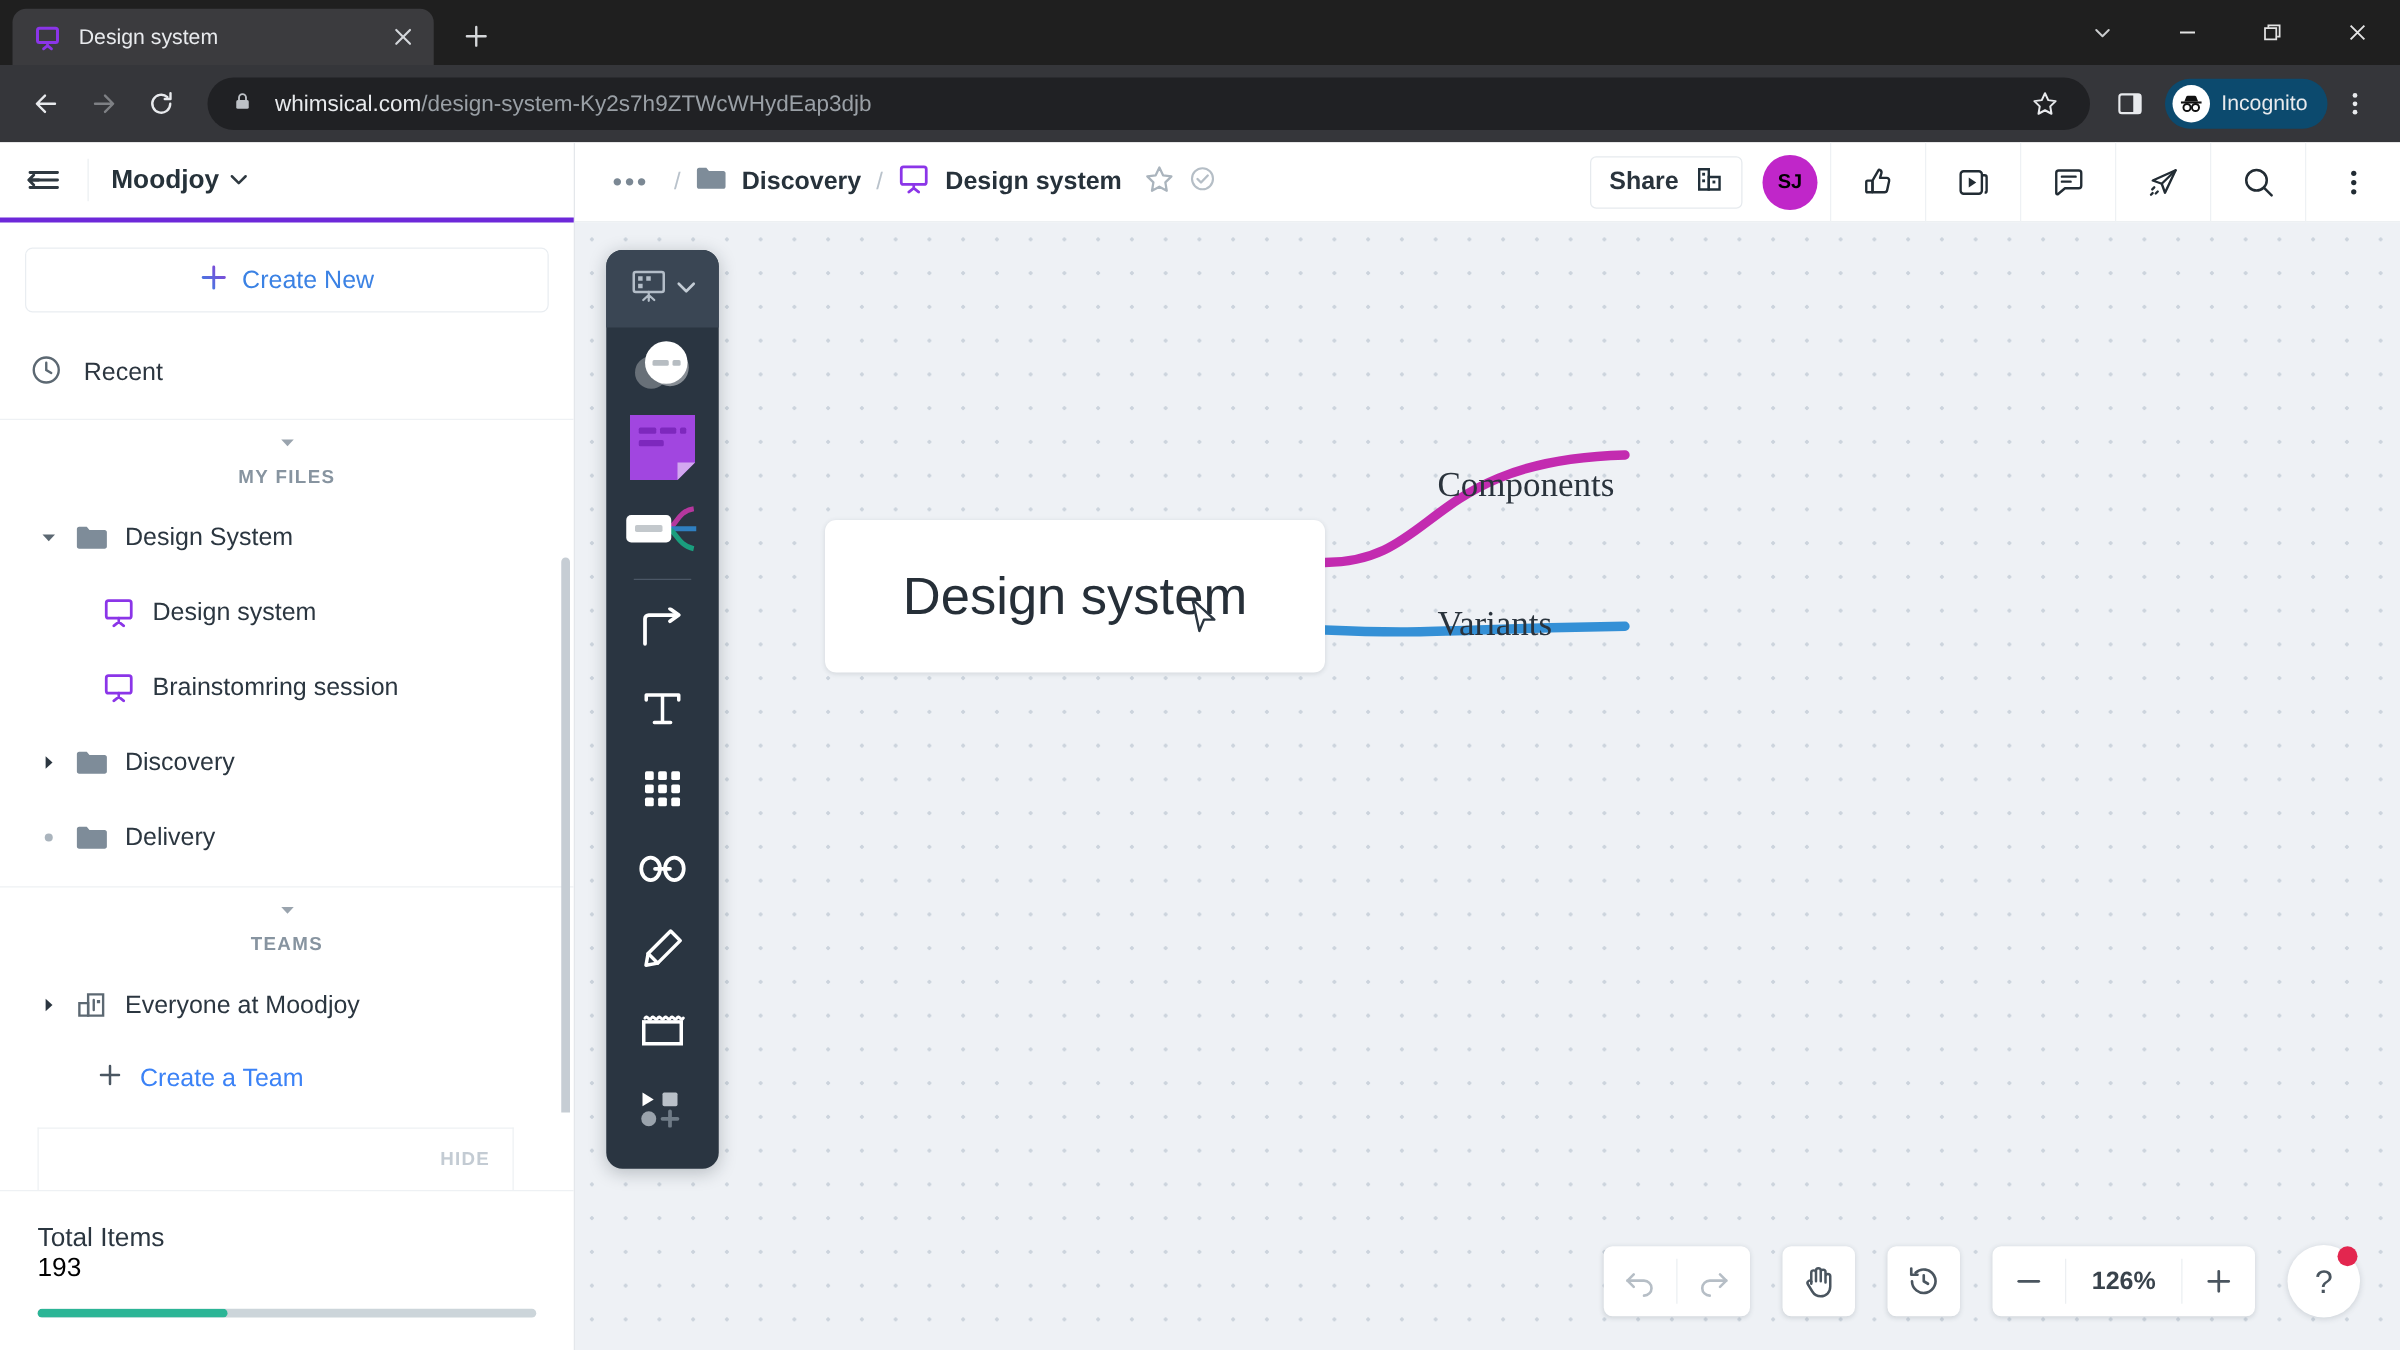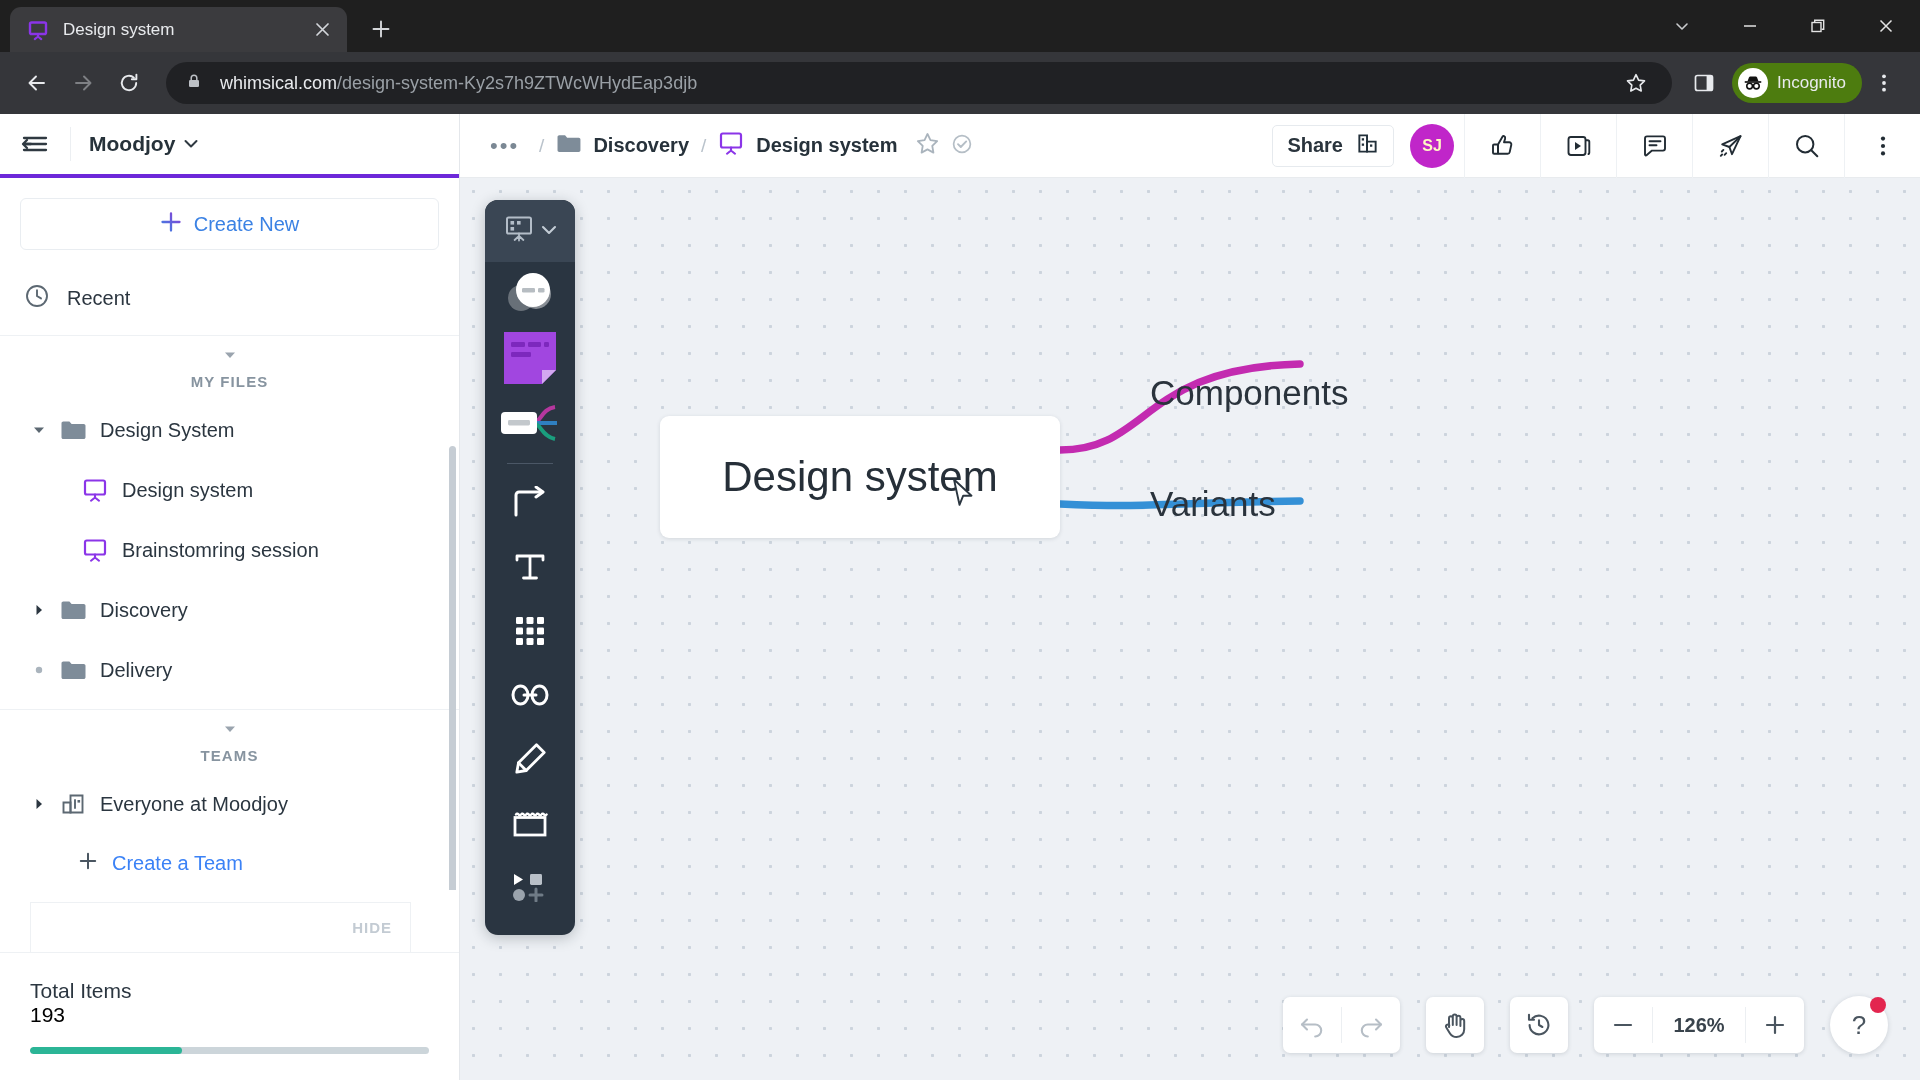--- a/index.html
+++ b/index.html
@@ -69,21 +69,21 @@
     font-size: 18px; color: #9aa0a6; white-space: nowrap;
     overflow: hidden; text-overflow: ellipsis; flex: 1;
   }
   .url-text b { color: #e8eaed; font-weight: 400; }
   .omni-right { display: flex; align-items: center; gap: 4px; }
   .chrome-icon {
     width: 44px; height: 44px; display: flex;
     align-items: center; justify-content: center; color: #e8eaed;
   }
   .incognito-pill {
-    height: 40px; background: #4d7c0f; border-radius: 20px;
+    height: 40px; background: #0c4a6e; border-radius: 20px;
     display: flex; align-items: center; padding: 0 16px 0 6px; gap: 9px;
     margin-left: 6px;
   }
   .incog-avatar {
     width: 30px; height: 30px; border-radius: 50%; background: #fff;
     display: flex; align-items: center; justify-content: center;
   }
   .incognito-label { color: #e8eaed; font-size: 17px; }
 
   
@@ -200,21 +200,21 @@
 
   .top-actions { display: flex; align-items: center; height: 64px; }
   .share-btn {
     height: 42px; border: 1px solid #e6eaee; border-radius: 5px;
     display: flex; align-items: center; gap: 13px; padding: 0 14px;
     margin-right: 16px;
   }
   .share-label { font-size: 20px; font-weight: 700; color: #2a343d; }
   .avatar {
     width: 44px; height: 44px; border-radius: 50%; background: #c026c9;
-    color: #fef9c3; font-size: 16px; font-weight: 700;
+    color: #000000; font-size: 16px; font-weight: 700;
     display: flex; align-items: center; justify-content: center;
     margin-right: 10px;
   }
   .top-icon-btn {
     width: 76px; height: 64px; display: flex;
     align-items: center; justify-content: center;
     border-left: 1px solid #eef1f4; color: #222c34;
   }
 
   
@@ -227,21 +227,21 @@
 
   .mm-node {
     position: absolute; left: 200px; top: 238px;
     width: 400px; height: 122px; background: #fff; border-radius: 9px;
     box-shadow: 0 1px 4px rgba(40,55,70,.14);
     display: flex; align-items: center; justify-content: center;
   }
   .mm-node-text { font-size: 42px; color: #262f38; }
 
   .mm-label {
-    position: absolute; font-size: 35px; color: #2a333c; white-space: nowrap;
+    position: absolute; font-size: 28px; color: #2a333c; white-space: nowrap; font-family: Liberation Serif, serif;
   }
   .mm-label.components { left: 690px; top: 195px; }
   .mm-label.variants { left: 690px; top: 306px; }
 
   .connectors { position: absolute; left: 0; top: 0; width: 100%; height: 100%; pointer-events: none; }
 
   
   .tool-rail {
     position: absolute; left: 25px; top: 22px; width: 90px;
     background: #2a3541; border-radius: 13px;

